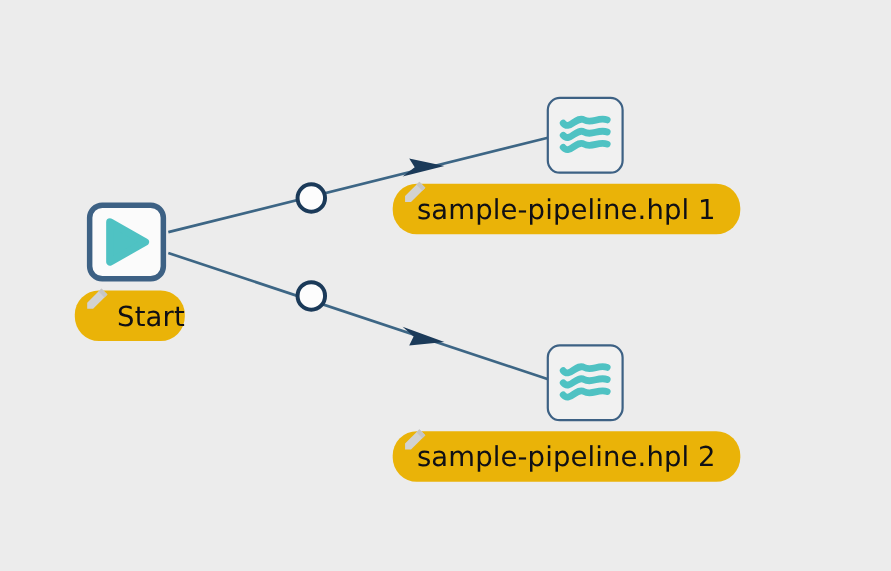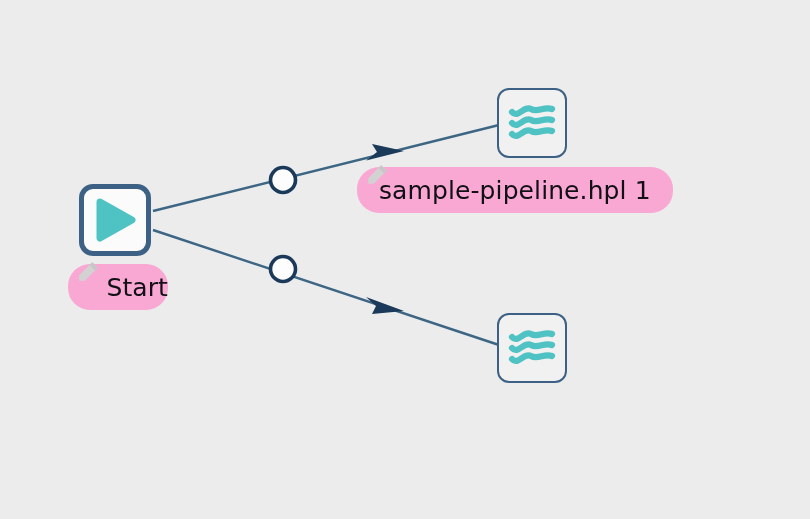--- a/index.html
+++ b/index.html
@@ -55,21 +55,21 @@
     border-radius: 12px;
     background: #f1f1f1;
   }
   .node-pipeline-1 { left: 497px; top: 88px; }
   .node-pipeline-2 { left: 497px; top: 313px; }
 
   
   .label-pill {
     position: absolute;
     box-sizing: border-box;
-    background: #f9a8d4;
+    background: #eab308;
     border-radius: 22px;
     height: 46px;
     display: flex;
     align-items: center;
     color: #101015;
     font-size: 25px;
     letter-spacing: 0.1px;
     white-space: nowrap;
   }
   .pill-start {
@@ -156,14 +156,21 @@
   <div class="node node-pipeline node-pipeline-2">
     <svg width="50" height="46" viewBox="0 0 50 46">
       <g fill="none" stroke="#4fc2c3" stroke-width="6.2" stroke-linecap="round">
         <path d="M 5 12 C 11 19, 17 5, 24 9 C 31 13, 37 6, 45 9"></path>
         <path d="M 5 23 C 11 30, 17 16, 24 20 C 31 24, 37 17, 45 20"></path>
         <path d="M 5 34 C 11 41, 17 27, 24 31 C 31 35, 37 28, 45 31"></path>
       </g>
     </svg>
   </div>
 
+  <div class="label-pill pill-p2">
+    <svg class="pencil-icon" viewBox="0 0 24 24">
+      <path d="M 3 20 L 3 15 L 15 3 L 20 8 L 8 20 Z" fill="#d2d2d2"></path>
+      <path d="M 15 3 L 20 8 L 17.5 10.5 L 12.5 5.5 Z" fill="#c6c6c6"></path>
+    </svg>
+    <span>sample-pipeline.hpl 2</span>
+  </div>
 
 </div>
 
 </body></html>

